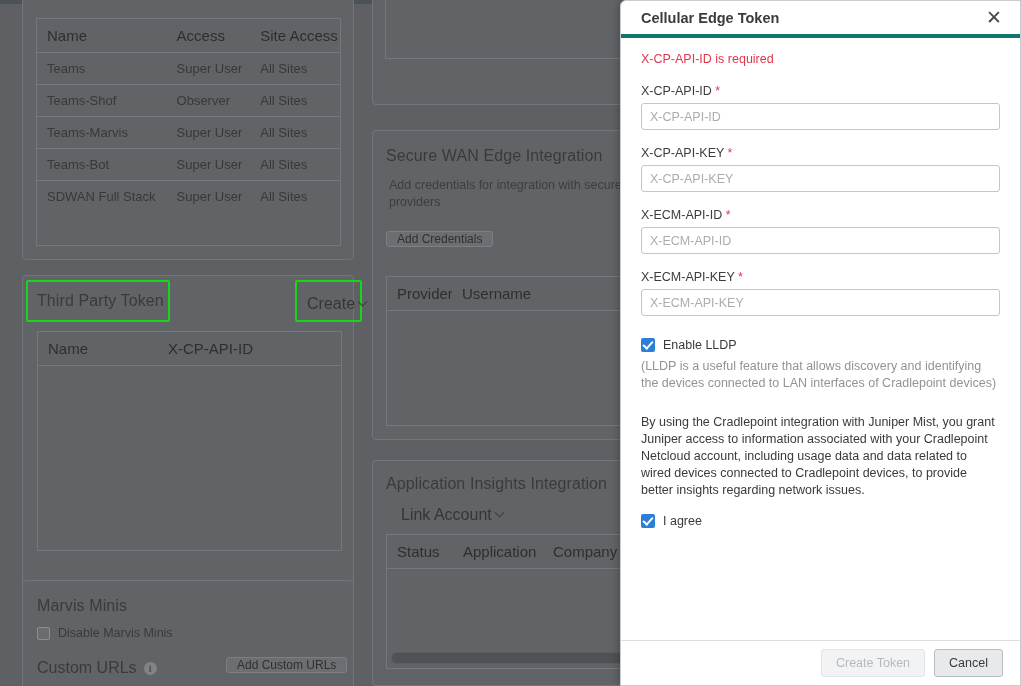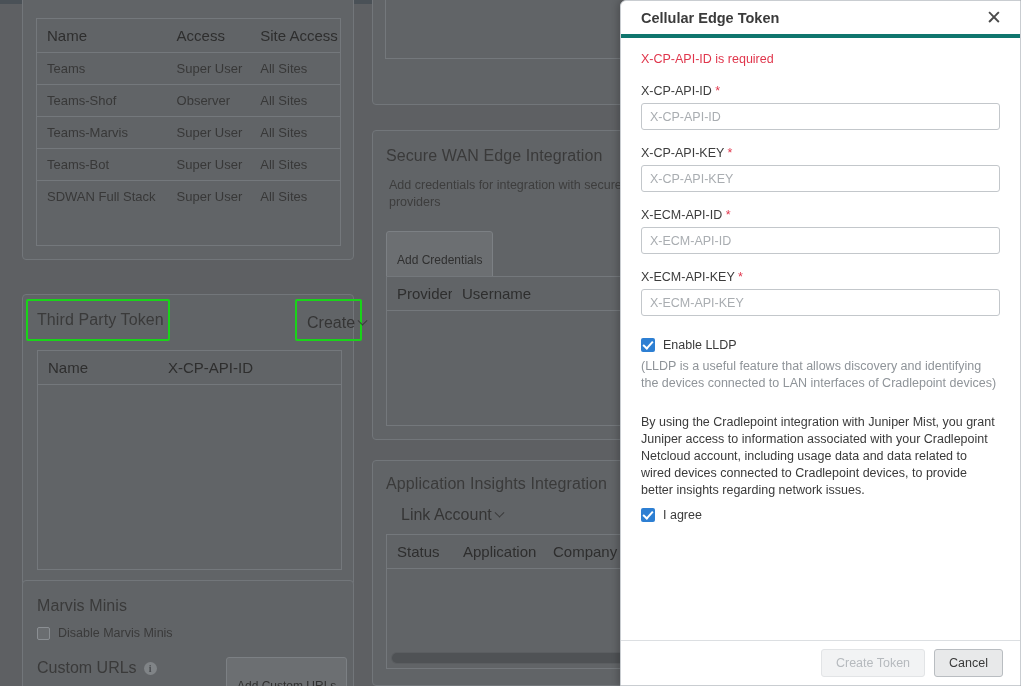--- a/index.html
+++ b/index.html
@@ -57,21 +57,21 @@
   .gt-row:last-child { border-bottom: none; }
   .gt-cell { padding: 0 10px; overflow: hidden; white-space: nowrap; }
 
   .btn-gray {
     display: inline-block;
     background: #6c6f72;
     border: 1px solid #7c8084;
     border-radius: 3px;
     color: #303030;
     font-size: 12px;
-    padding: 21px 10px;
+    padding: 0 10px;
     cursor: pointer;
     font-family: "Liberation Sans", sans-serif;
   }
   .link-drop {
     font-size: 16px;
     color: #353535;
     cursor: pointer;
     white-space: nowrap;
   }
   .chev {
@@ -285,21 +285,21 @@
         <span class="gt-cell" style="width:90px">All Sites</span>
       </div>
       <div class="gt-row">
         <span class="gt-cell" style="width:130px">SDWAN Full Stack</span>
         <span class="gt-cell" style="width:84px">Super User</span>
         <span class="gt-cell" style="width:90px">All Sites</span>
       </div>
     </div>
   </div>
 
-  <div class="panel" style="left:22px;top:275px;width:332px;height:328px;margin-top:19px;">
+  <div class="panel" style="left:22px;top:275px;width:332px;height:328px;">
     <div class="greenbox" style="position:absolute;left:3px;top:4px;width:144px;height:42px;"></div>
     <div class="panel-title" style="position:absolute;left:14px;top:16px;">Third Party Token</div>
 
     <div class="greenbox" style="position:absolute;left:272px;top:4px;width:67px;height:42px;"></div>
     <div class="link-drop" style="position:absolute;left:284px;top:19px;">
       <span>Create</span><span class="chev"></span>
     </div>
 
     <div class="gridtable" style="position:absolute;left:14px;top:55px;width:305px;height:220px;">
       <div class="gt-head">
@@ -401,21 +401,21 @@
 
     <div style="margin-top:22px;">
       <div class="chk-row">
         <span class="chk-blue"></span>
         <span class="chk-label">Enable LLDP</span>
       </div>
       <div class="helper">(LLDP is a useful feature that allows discovery and identifying the devices connected to LAN interfaces of Cradlepoint devices)</div>
     </div>
 
     <div class="consent">By using the Cradlepoint integration with Juniper Mist, you grant Juniper access to information associated with your Cradlepoint Netcloud account, including usage data and data related to wired devices connected to Cradlepoint devices, to provide better insights regarding network issues.</div>
-    <div class="chk-row" style="margin-top:9px;">
+    <div class="chk-row" style="margin-top:15px;">
       <span class="chk-blue"></span>
       <span class="chk-label">I agree</span>
     </div>
   </div>
 
   <div id="modal-footer">
     <button class="btn-disabled" disabled="">Create Token</button>
     <button class="btn-cancel">Cancel</button>
   </div>
 </div>

